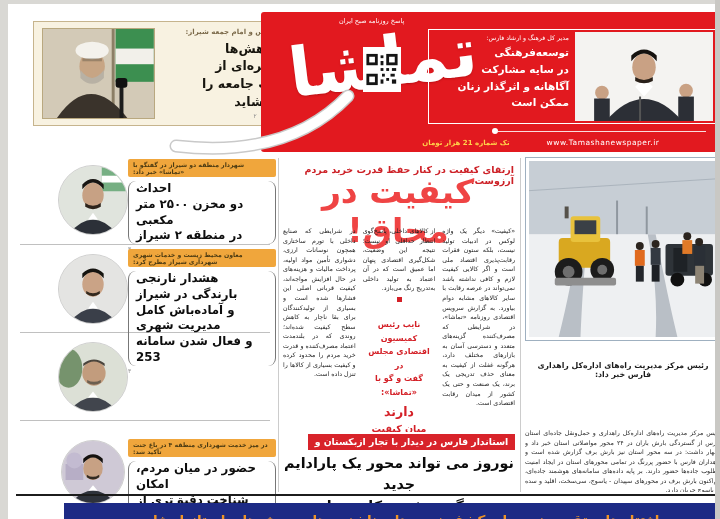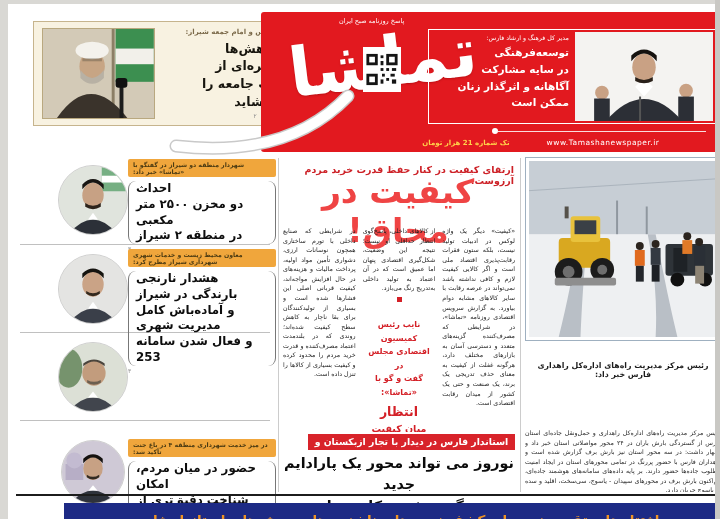--- a/index.html
+++ b/index.html
@@ -275,21 +275,21 @@
     <div class="main-headline">کیفیت در محاق!</div>
     <div class="body-cols">
       <div class="bcol">«کیفیت» دیگر یک واژه لوکس در ادبیات تولید نیست، بلکه ستون فقرات رقابت‌پذیری اقتصاد ملی است و اگر کالایی کیفیت لازم و کافی نداشته باشد نمی‌تواند در عرصه رقابت با سایر کالاهای مشابه دوام بیاورد. به گزارش سرویس اقتصادی روزنامه «تماشا»، در شرایطی که مصرف‌کننده گزینه‌های متعدد و دسترسی آسان به بازارهای مختلف دارد، هرگونه غفلت از کیفیت به معنای حذف تدریجی یک برند، یک صنعت و حتی یک کشور از میدان رقابت اقتصادی است.</div>
       <div class="bcol">
         <span>از کالاهای داخلی، پاسخ‌گوی انتظار حداقلی او نیست؛ نتیجه این وضعیت، شکل‌گیری اقتصادی پنهان اما عمیق است که در آن اعتماد به تولید داخلی به‌تدریج رنگ می‌بازد.</span>
         <div class="pullquote">
           <div class="pq-bullet"></div>
           <div class="pq-intro pre">نایب رئیس کمیسیون
 اقتصادی مجلس در
 گفت و گو با «تماشا»:</div>
-          <div class="pq-word">انتظار</div>
+          <div class="pq-word">دارند</div>
           <div class="pq-rest pre">میان کیفیت
 و قیمت شرط بقا
 و رقابت‌پذیری
 تولید ملی است</div>
 
         </div>
         
       </div>
       <div class="bcol">در شرایطی که صنایع داخلی با تورم ساختاری همچون نوسانات ارزی، دشواری تأمین مواد اولیه، پرداخت مالیات و هزینه‌های در حال افزایش مواجه‌اند، کیفیت قربانی اصلی این فشارها شده است و بسیاری از تولیدکنندگان برای بقا ناچار به کاهش سطح کیفیت شده‌اند؛ روندی که در بلندمدت اعتماد مصرف‌کننده و قدرت خرید مردم را محدود کرده و کیفیت بسیاری از کالاها را تنزل داده است.</div>
     </div>

